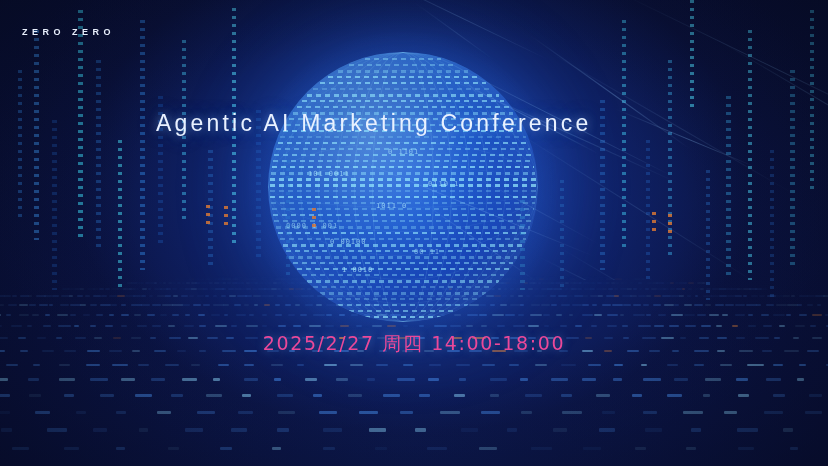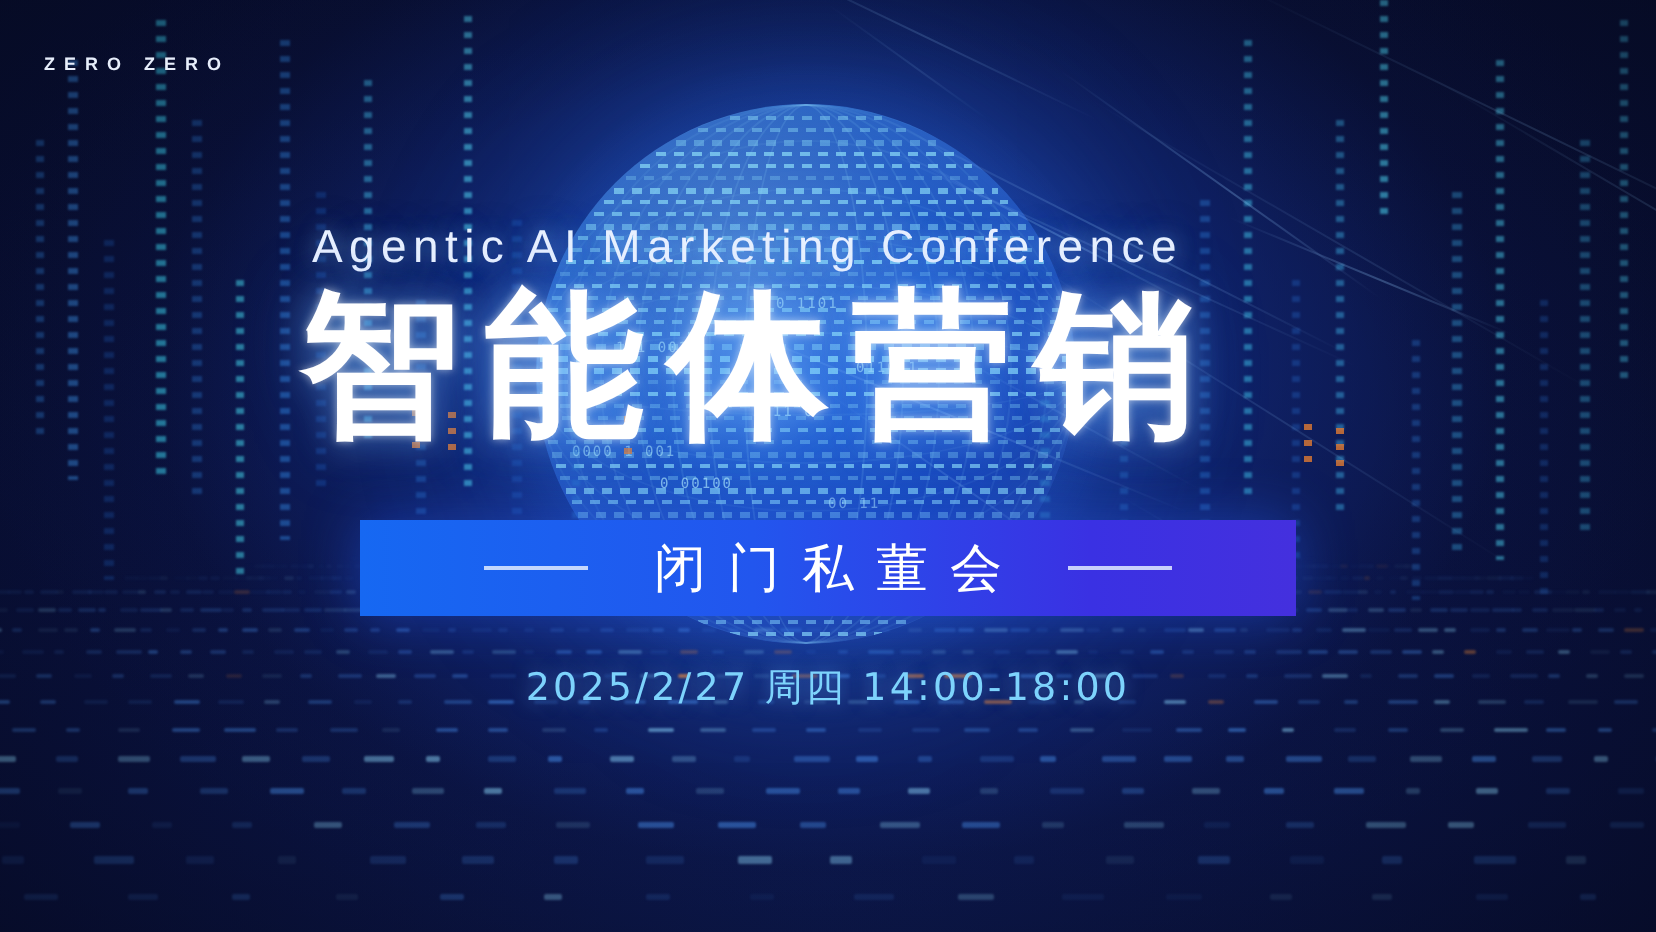--- a/index.html
+++ b/index.html
@@ -102,21 +102,21 @@
     box-shadow:0 0 28px rgba(40,90,240,.45);
   }
   .ribbon .dash{width:52px;height:2px;background:rgba(226,236,255,.85);}
   .ribbon .rtext{
     font-size:26px;font-weight:400;color:#ffffff;letter-spacing:11px;white-space:nowrap;
     font-family:"DejaVu Sans","Liberation Sans",sans-serif;text-indent:11px;
   }
   
   .datetime{
     position:absolute;left:0;right:0;top:331px;text-align:center;
-    font-size:19px;font-weight:400;color:#7dd3fc;letter-spacing:1.6px;white-space:nowrap;
+    font-size:19px;font-weight:400;color:#ec4899;letter-spacing:1.6px;white-space:nowrap;
     font-family:"DejaVu Sans","Liberation Sans",sans-serif;
     text-shadow:0 0 9px rgba(110,175,255,.5);
   }
 </style>
 </head>
 <body>
 
 <div class="stage">
 
   <div class="bg-base"></div>
@@ -1335,23 +1335,17 @@
   <div class="vignette"></div>
 
   <div class="logo">
     <span class="logo-right">
       <span class="logo-en">ZERO ZERO</span>
     </span>
   </div>
 
   <div class="eyebrow">Agentic AI Marketing Conference</div>
 
-  <div class="headline">智能体营销</div>
-
-  <div class="ribbon">
-    <span class="dash"></span>
-    <span class="rtext">闭门私董会</span>
-    <span class="dash"></span>
-  </div>
+
 
   <div class="datetime">2025/2/27  周四  14:00-18:00</div>
 
 </div>
 
 </body></html>

